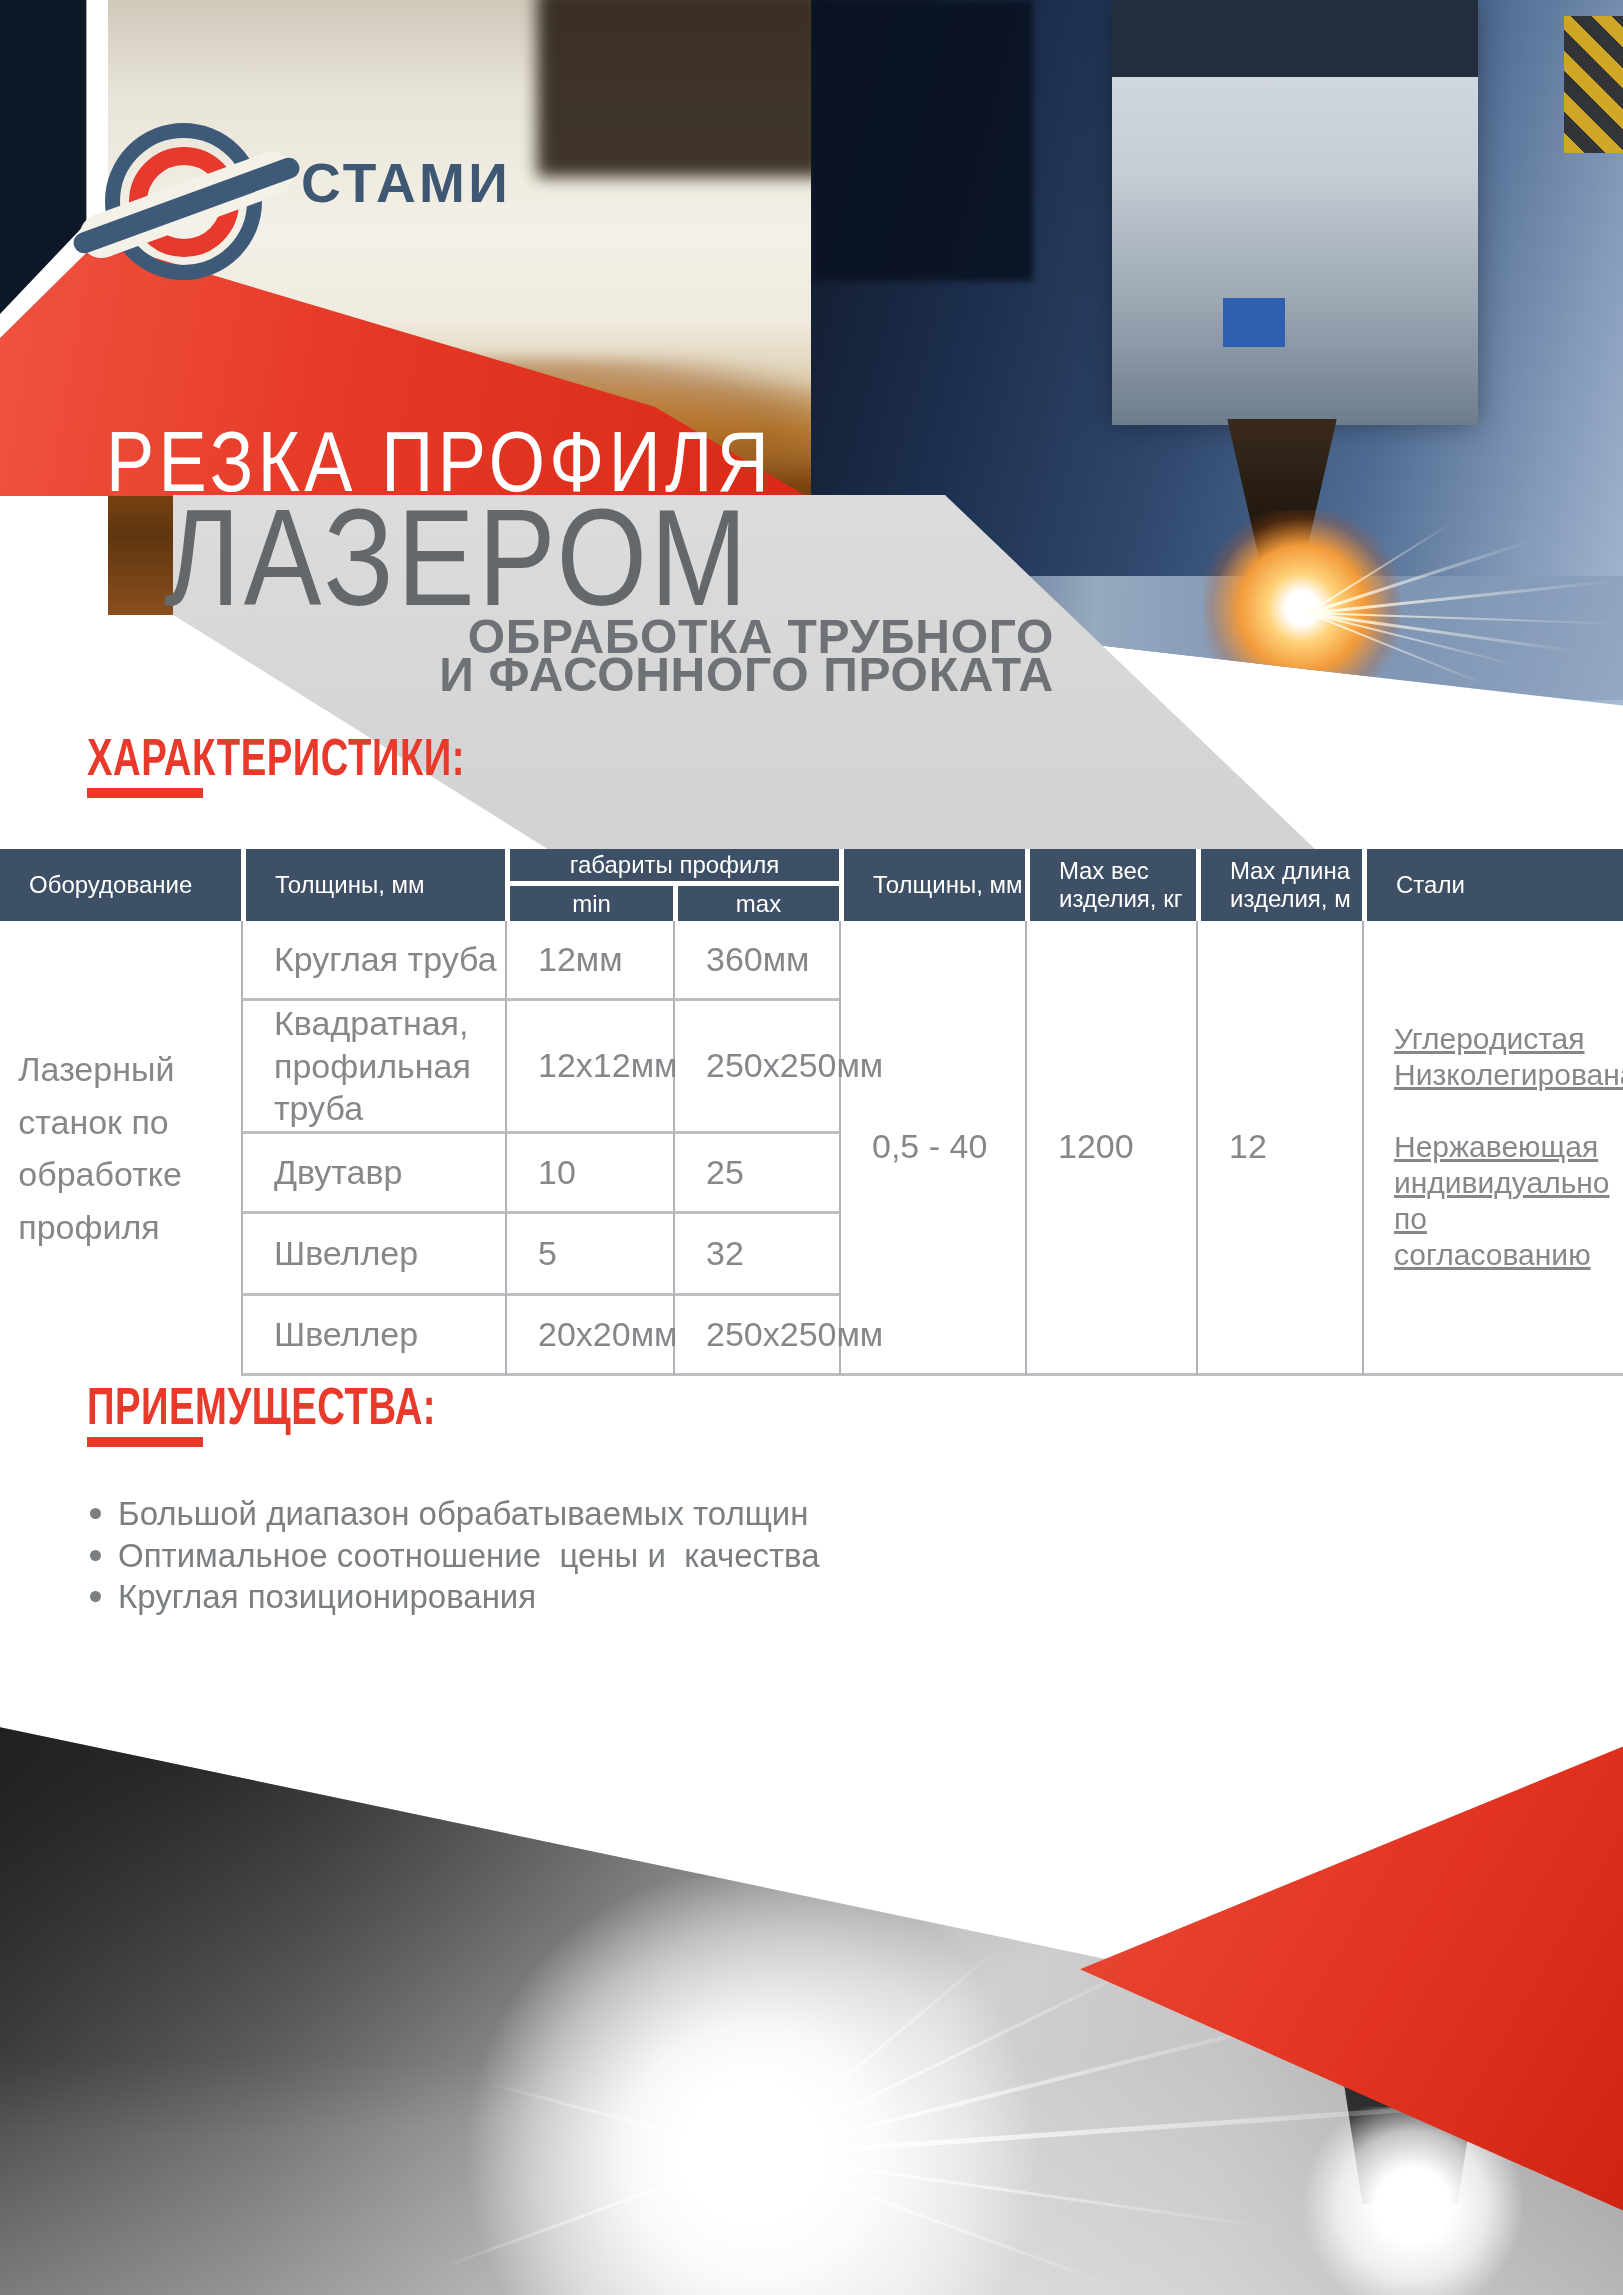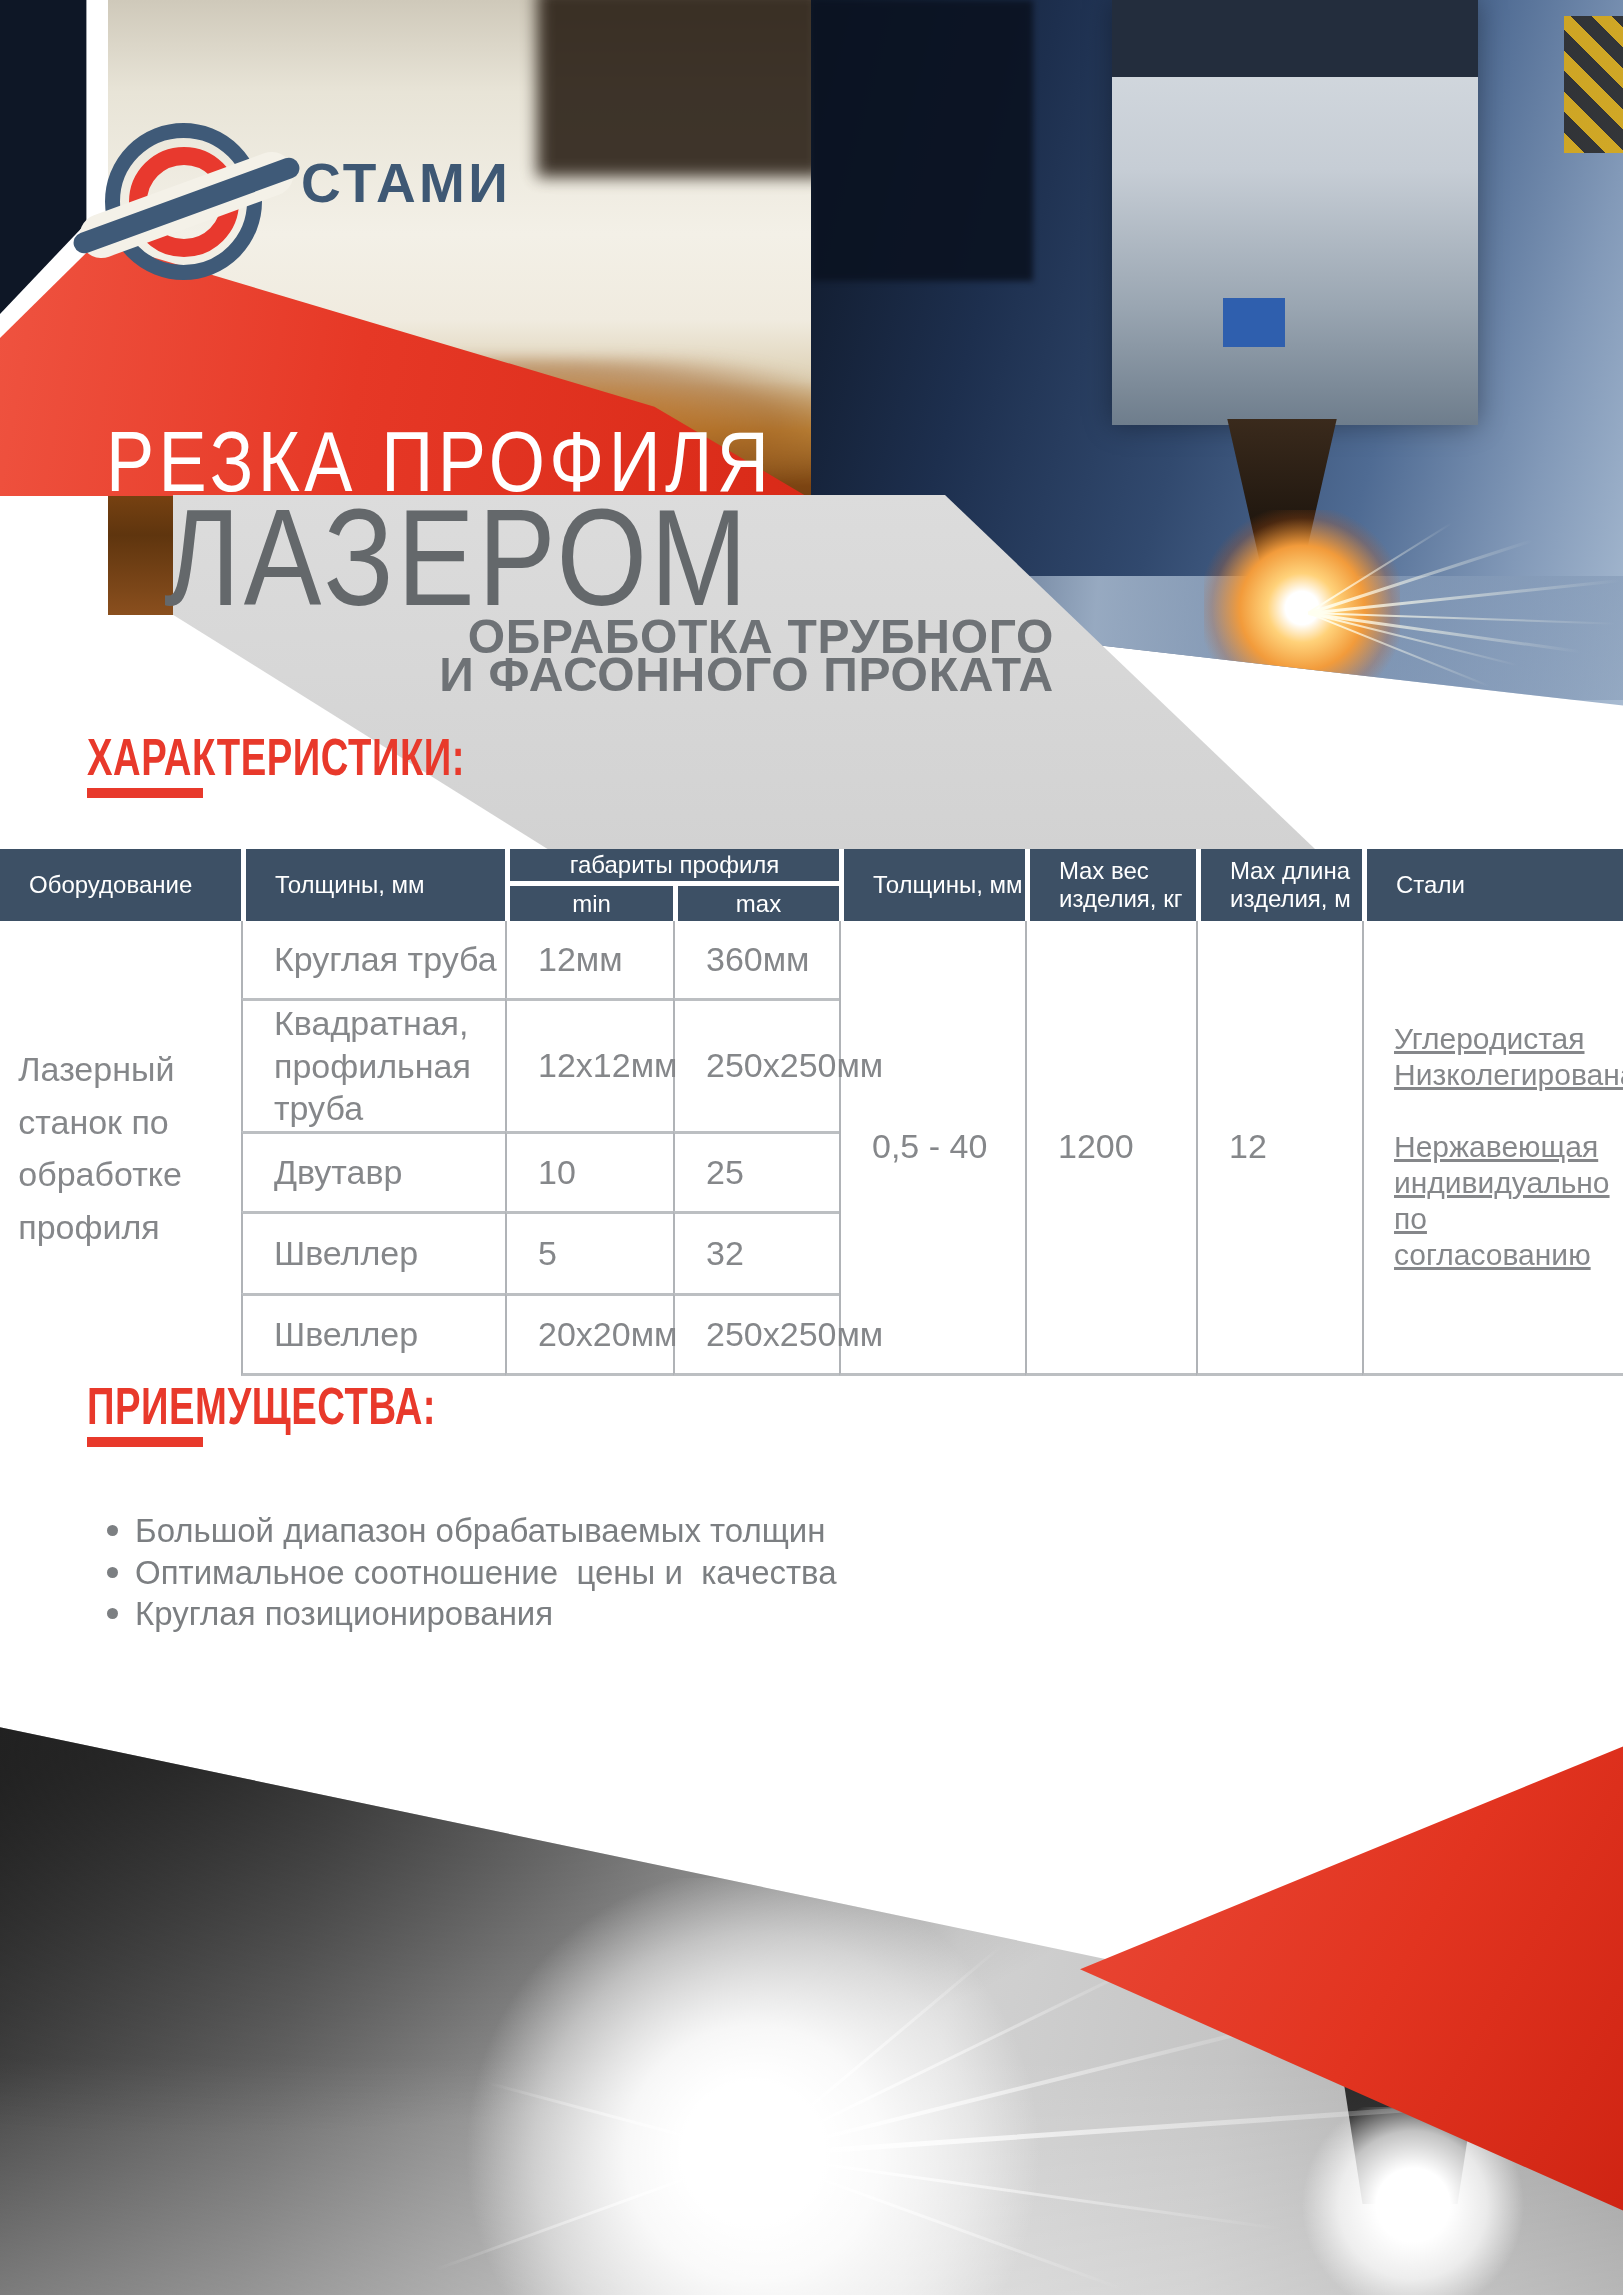--- a/index.html
+++ b/index.html
@@ -72,21 +72,21 @@
   .b{color:#85878a;font-size:34px;background:transparent;text-align:left;}
   .type{padding-left:31px;line-height:1.25;}
   .val{padding-left:31px;}
   .eq{padding-left:18.3px;line-height:1.55;}
   .steelcell{font-size:30px;line-height:1.2;padding-left:30px;text-decoration:underline;}
   .vline{border-left:2px solid #b0b3b7;}
   .hline{border-top:3.3px solid #bcbfc2;}
   .bline{border-bottom:3.3px solid #bcbfc2;}
 
   
-  .bullets{left:90px;top:1497px;width:1047px;list-style:none;margin:17px;padding:0;}
+  .bullets{left:90px;top:1497px;width:1047px;list-style:none;margin:0;padding:0;}
   .bullets li{display:flex;align-items:flex-start;margin-bottom:8.5px;font-size:33px;color:#7c7f82;line-height:1.0;}
   .dot{flex:none;width:11px;height:11px;border-radius:50%;background:#7c7f82;margin:11px 17px 0 0;}
   .bullet-text{white-space:pre-wrap;}
 
   
   .bottom-photo{left:0;top:1701px;width:1623px;height:594px;
     clip-path:polygon(0 4.4%,100% 61.7%,100% 100%,0 100%);
     background:linear-gradient(100deg,#3a3a3a 0%,#6b6b6b 20%,#a8a8a8 40%,#d2d2d2 58%,#c4c4c4 75%,#9b9b9b 100%);}
   .bp-shade{position:absolute;left:0;top:0;width:100%;height:100%;
     background:radial-gradient(ellipse at 12% 8%,rgba(0,0,0,.55),rgba(0,0,0,0) 50%),linear-gradient(to top,rgba(255,255,255,.28),rgba(255,255,255,0) 40%);}

